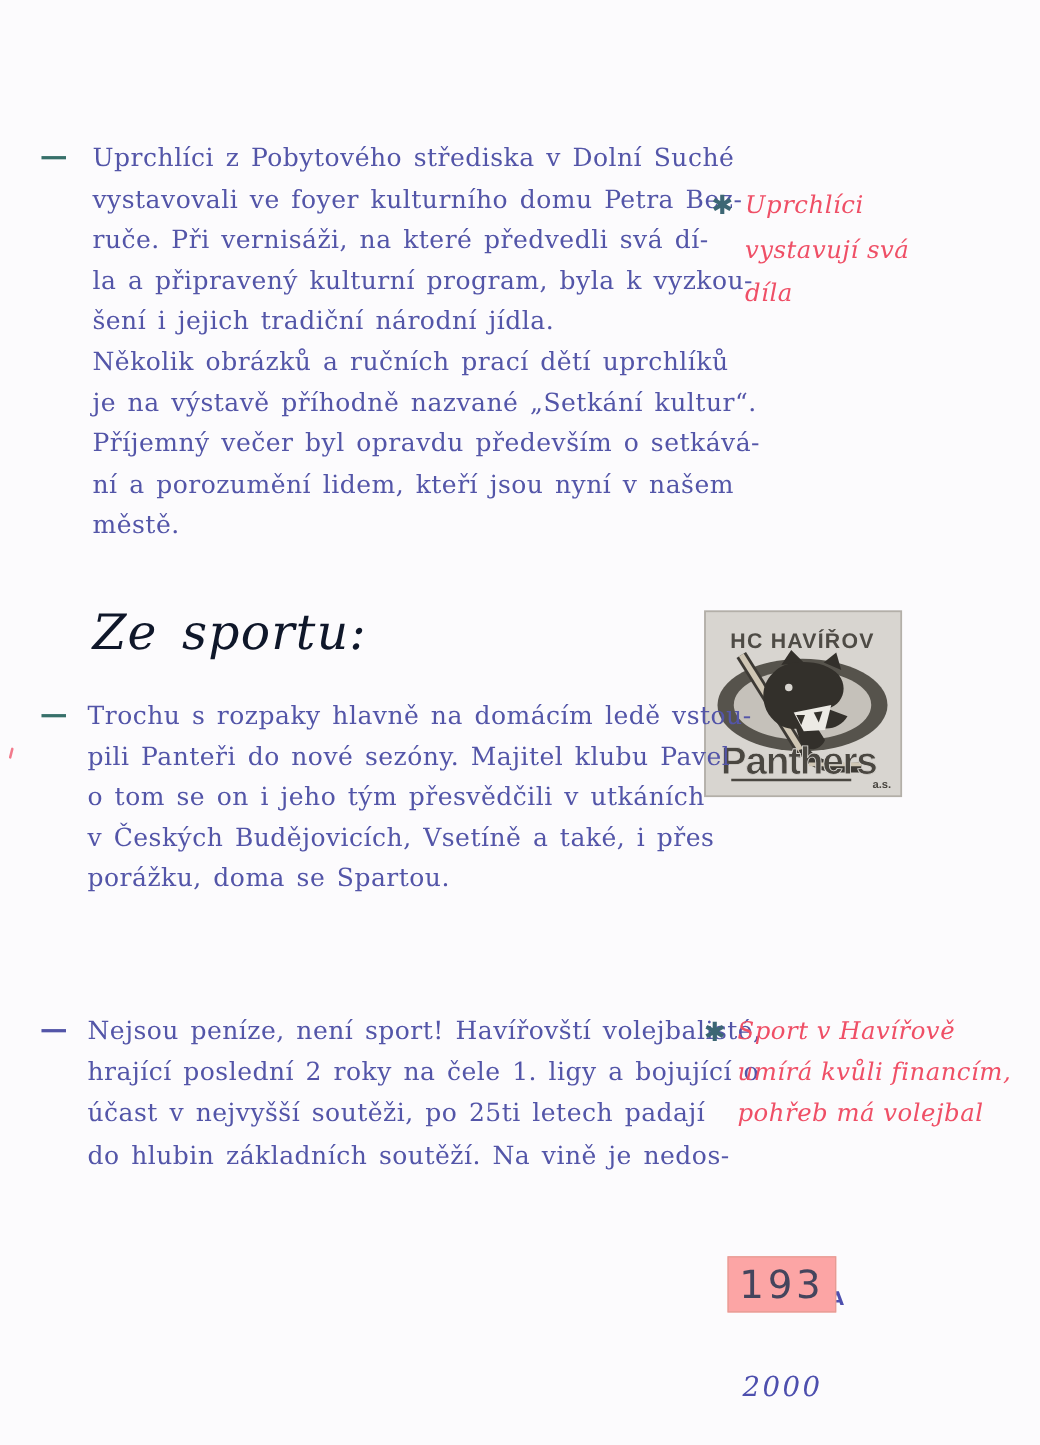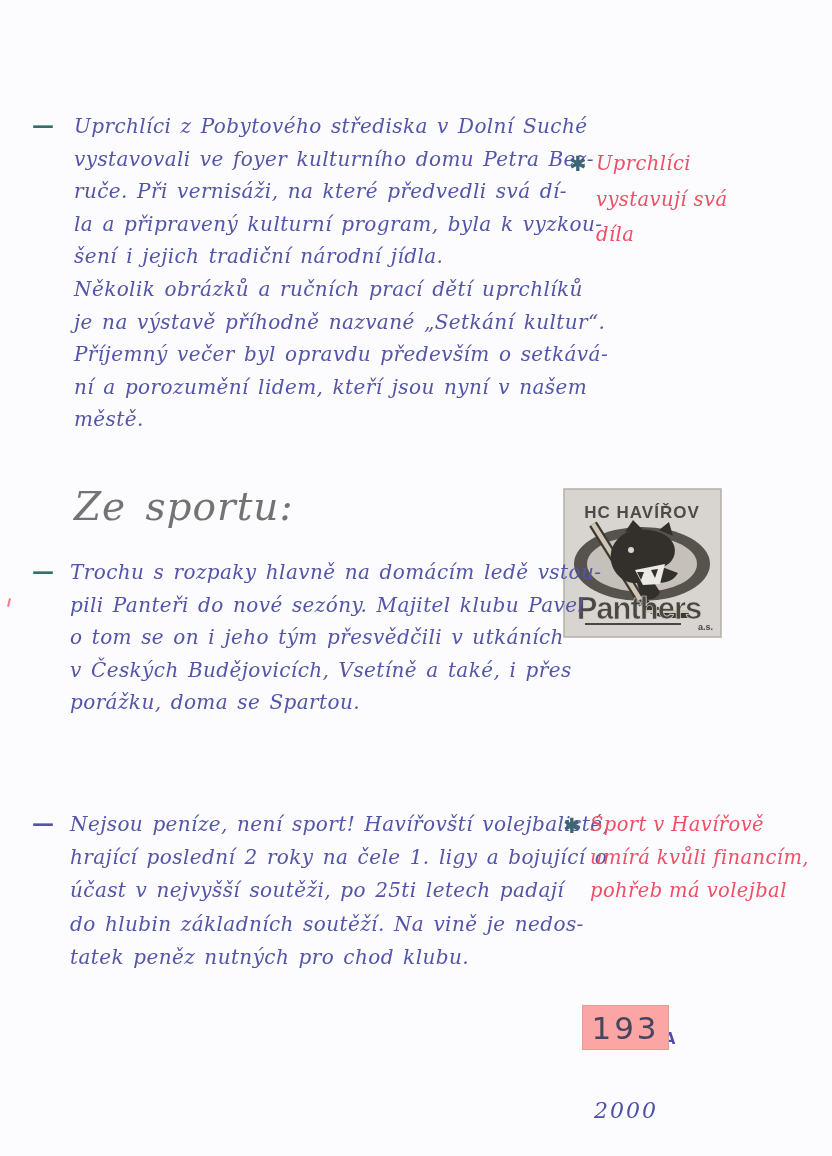--- a/index.html
+++ b/index.html
@@ -4,21 +4,21 @@
 <style>
   * { margin:0; padding:0; box-sizing:border-box; }
   html,body { width:832px; height:1156px; }
   body { background:#ffffff; }
   .page {
     position:relative; width:832px; height:1156px;
     background:#fcfbfd; overflow:hidden;
     font-family:"DejaVu Serif", serif;
   }
   
-  .hand { font-style:italic; color:#5355a8; }
+  .hand { color:#5355a8; }
   .para { position:absolute; }
   .para .line {
     font-size:20px; line-height:32.6px;
     letter-spacing:0.4px; word-spacing:2.5px;
     white-space:nowrap;
   }
   .p3 .line { line-height:33.2px; }
   .dash {
     position:absolute; font-size:22px; font-weight:bold;
     font-style:normal; letter-spacing:-1px;
@@ -32,21 +32,21 @@
     font-size:19.5px; letter-spacing:0.4px; white-space:nowrap;
   }
   .note1 .line { line-height:35.5px; }
   .note2 .line { line-height:33px; }
   .asterisk {
     position:absolute; color:#3c6674; font-size:21px; font-style:normal;
   }
   
   .heading {
     position:absolute; left:74px; top:484px;
-    font-style:italic; color:#737373; font-size:39px;
+    font-style:italic; color:#0f172a; font-size:39px;
     letter-spacing:1px; word-spacing:6px; white-space:nowrap;
   }
   
   .logo-wrap { position:absolute; left:563px; top:488px; width:177px; height:150px; }
   
   .footer-label {
     position:absolute; left:586px; top:1030px;
     font-family:"DejaVu Sans", sans-serif;
     color:#4d4fae; font-size:15px; letter-spacing:2px; font-weight:bold;
   }
@@ -144,21 +144,20 @@
     </div>
 
   <div class="red-tick"></div>
 
   <span class="dash blue hand" style="left:32px; top:810px;">—</span>
   <div class="para p3 hand" style="left:70px; top:808px;">
       <div class="line">Nejsou peníze, není sport! Havířovští volejbalisté,</div>
       <div class="line">hrající poslední 2 roky na čele 1. ligy a bojující o</div>
       <div class="line">účast v nejvyšší soutěži, po 25ti letech padají</div>
       <div class="line">do hlubin základních soutěží. Na vině je nedos-</div>
-      <div class="line">tatek peněz nutných pro chod klubu.</div>
     </div>
 
   <span class="asterisk" style="left:563px; top:814px;">✱</span>
   <div class="note note2" style="left:590px; top:808px;">
       <div class="line">Sport v Havířově</div>
       <div class="line">umírá kvůli financím,</div>
       <div class="line">pohřeb má volejbal</div>
     </div>
 
   <div class="footer-label">KRONIKA</div>

